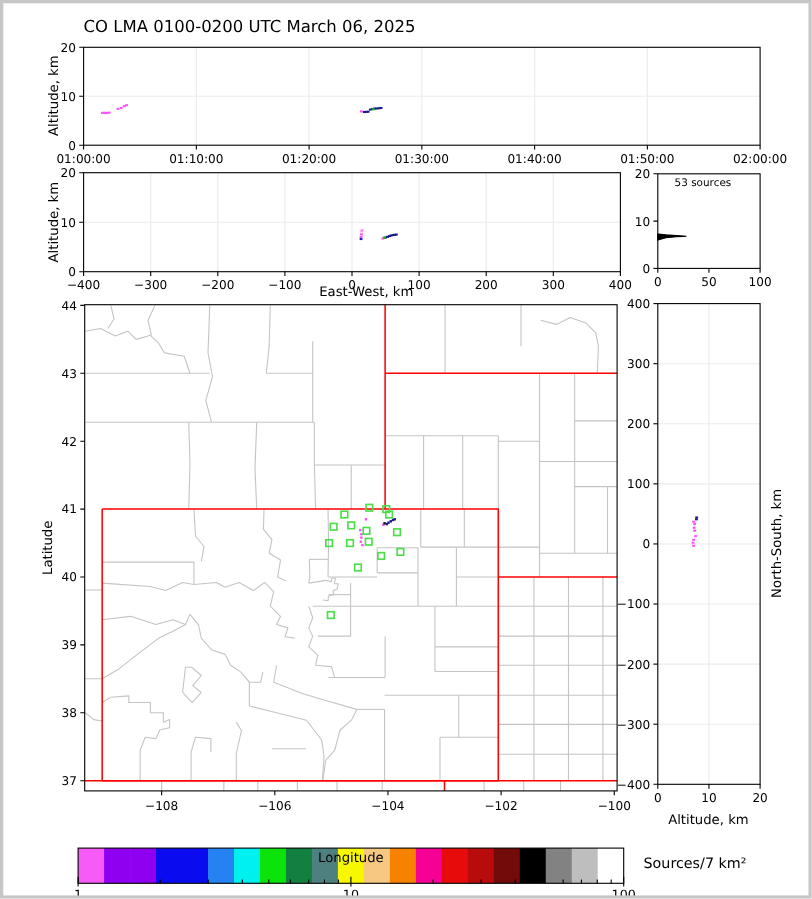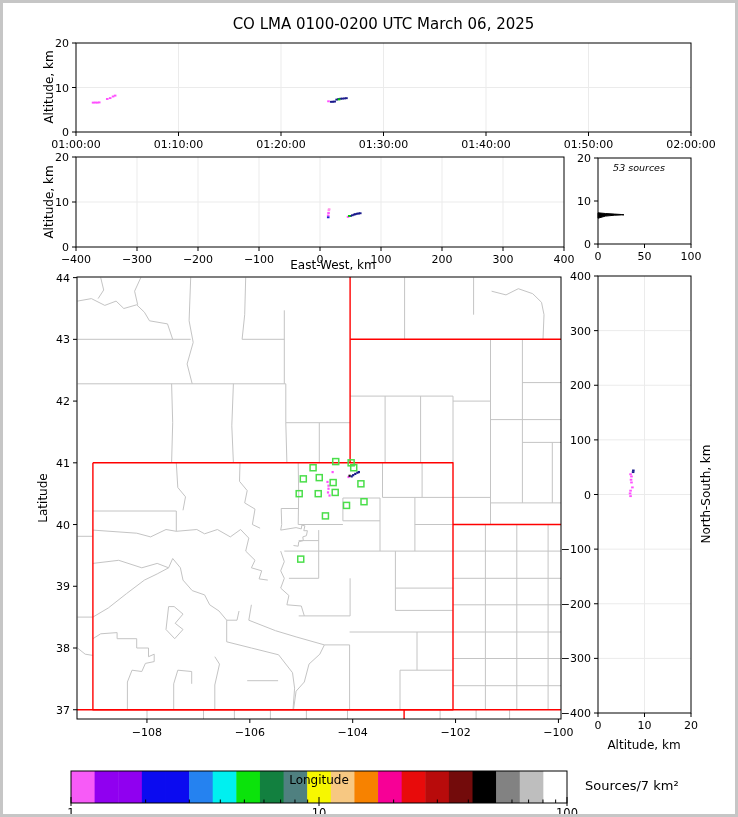--- a/index.html
+++ b/index.html
@@ -5,21 +5,21 @@
   html,body{margin:0;padding:0;background:#fff;}
   .frame{position:relative;width:738px;height:817px;box-sizing:border-box;
          border:3px solid #c6c6c6;background:#ffffff;overflow:hidden;
          font-family:"DejaVu Sans","Liberation Sans",sans-serif;color:#000;}
   .lbl{position:absolute;white-space:nowrap;color:#000;}
   .title{font-size:15px;}
   .axlbl{font-size:12px;}
   .rot{transform:translate(-50%,-50%) rotate(-90deg);}
   .ctr{transform:translate(-50%,-50%);}
   .cblbl{font-size:13px;}
-  .anno{font-size:9.5px;font-style:italic;}
+  .anno{font-size:9.5px;}
   svg{position:absolute;left:0;top:0;}
 </style>
 </head>
 <body>
 
 <div class="frame">
   <svg id="plot" width="738" height="817">
       <g>
         <line x1="175.5" y1="40" x2="175.5" y2="129" stroke="#ebebeb" stroke-width="1"></line>
         <line x1="278" y1="40" x2="278" y2="129" stroke="#ebebeb" stroke-width="1"></line>
@@ -455,21 +455,21 @@
         <text x="68" y="814" font-size="11.5" text-anchor="middle" fill="#000" font-family="&quot;DejaVu Sans&quot;,&quot;Liberation Sans&quot;,sans-serif">1</text>
         <line x1="316" y1="800" x2="316" y2="794" stroke="#000" stroke-width="1"></line>
         <line x1="316" y1="800" x2="316" y2="803" stroke="#000" stroke-width="1"></line>
         <text x="316" y="814" font-size="11.5" text-anchor="middle" fill="#000" font-family="&quot;DejaVu Sans&quot;,&quot;Liberation Sans&quot;,sans-serif">10</text>
         <line x1="564" y1="800" x2="564" y2="794" stroke="#000" stroke-width="1"></line>
         <line x1="564" y1="800" x2="564" y2="803" stroke="#000" stroke-width="1"></line>
         <text x="564" y="814" font-size="11.5" text-anchor="middle" fill="#000" font-family="&quot;DejaVu Sans&quot;,&quot;Liberation Sans&quot;,sans-serif">100</text>
       </g>
     </svg>
 
-  <div class="lbl title" style="left:73px;top:12px;width:615px;text-align:center;">CO LMA 0100-0200 UTC March 06, 2025</div>
+  <div class="lbl title" style="left:73px;top:12px;width:615px;text-align:left;">CO LMA 0100-0200 UTC March 06, 2025</div>
 
   <div class="lbl axlbl rot" style="left:46px;top:84px;">Altitude, km</div>
 
   <div class="lbl axlbl rot" style="left:46px;top:199px;">Altitude, km</div>
 
   <div class="lbl axlbl ctr" style="left:330px;top:262px;">East-West, km</div>
 
   <div class="lbl anno ctr" style="left:636px;top:164px;">53 sources</div>
 
   <div class="lbl axlbl rot" style="left:40px;top:495px;">Latitude</div>

